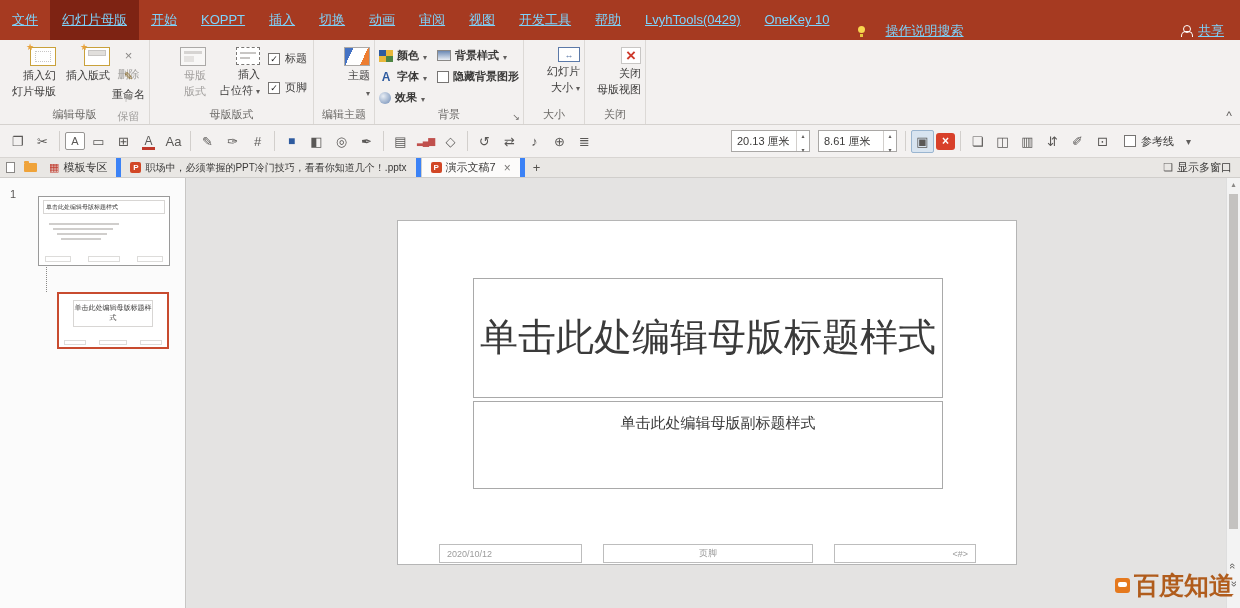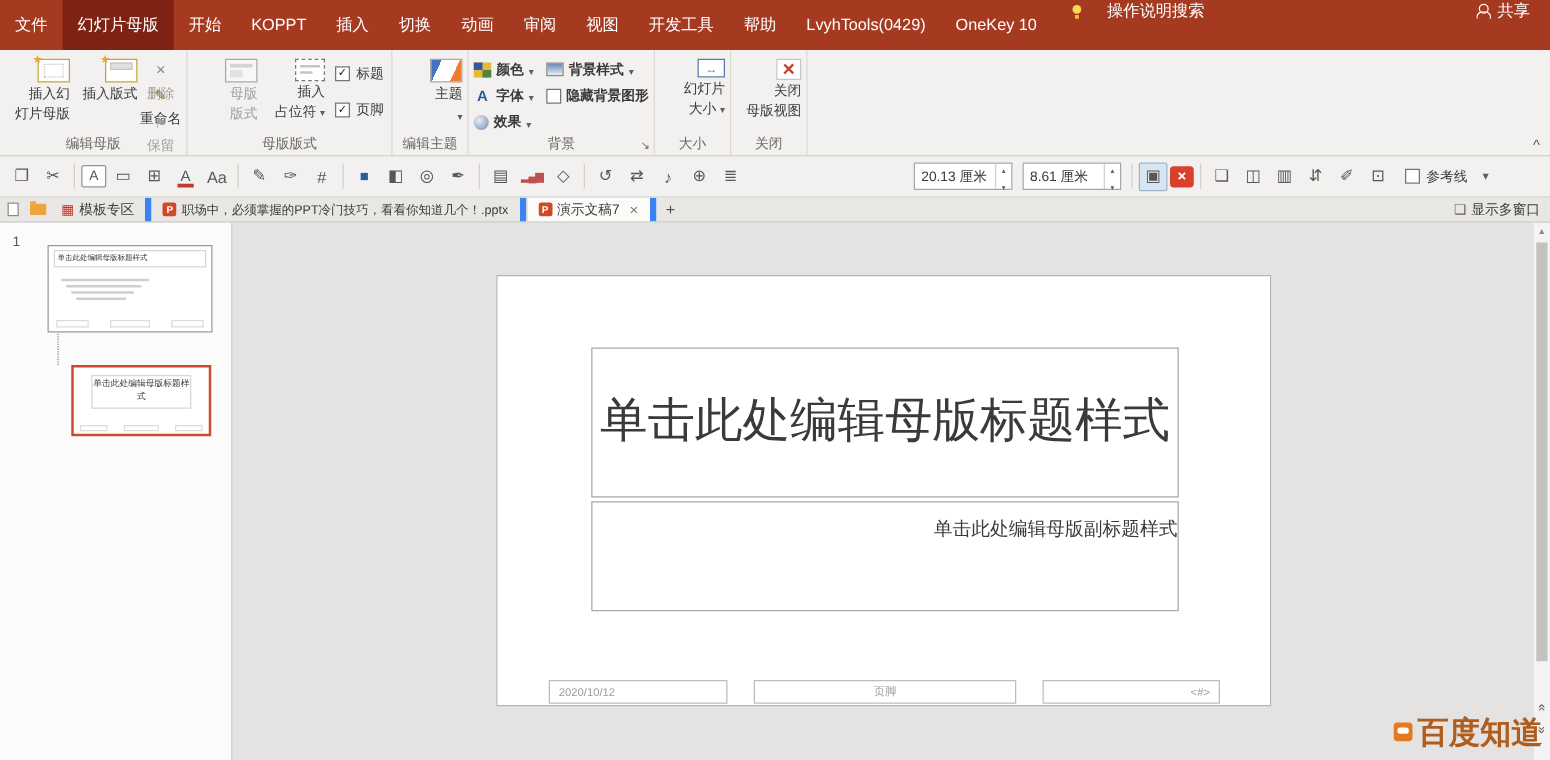--- a/index.html
+++ b/index.html
@@ -1,20 +1,20 @@
 <!DOCTYPE html>
 <html><head>
 <meta charset="utf-8">
 <style>
   * { box-sizing:border-box; margin:0; padding:0; }
   html,body { width:1240px; height:608px; overflow:hidden; }
   body { position:relative; font-family:"Liberation Sans","DejaVu Sans",sans-serif; font-size:12px; color:#333; background:#E4E4E4; }
 
   
-  .menubar { position:absolute; top:0; left:0; right:0; height:40px; background:#A63A21; display:flex; align-items:flex-start; color:#ffffff; z-index:30; }
+  .menubar { position:absolute; top:0; left:0; right:0; height:40px; background:#A63A21; display:flex; align-items:flex-end; color:#7dd3fc; z-index:30;text-decoration:underline; }
   .mtab { padding:0 12px; line-height:40px; font-size:13px; cursor:default; white-space:nowrap; }
   .mtab.active { background:#7E2313; }
   .msearch { display:flex; align-items:center; gap:19px; margin-left:14px; font-size:13px; }
   .bulb { width:11px; height:11px; position:relative; }
   .bulb::before { content:""; position:absolute; top:0; left:2px; width:7px; height:7px; background:#F8D64E; border-radius:50%; }
   .bulb::after { content:""; position:absolute; bottom:0; left:4px; width:3px; height:3px; background:#E8C63E; }
   .mspacer { flex:1; }
   .mshare { display:flex; align-items:center; gap:6px; padding-right:16px; font-size:13px; }
   .person-icon { width:12px; height:12px; position:relative; display:inline-block; }
   .person-icon::before { content:""; position:absolute; top:0; left:3px; width:6px; height:6px; border:1px solid #fff; border-radius:50%; }
@@ -124,21 +124,21 @@
   .layout-thumb { position:absolute; top:114px; left:57px; width:112px; height:57px; background:#fff; border:2px solid #C84B2F; cursor:default; }
   .lt-box { position:absolute; top:6px; left:14px; right:14px; height:27px; border:1px solid #D8D6D4; font-size:7px; line-height:10px; color:#3B3A39; text-align:center; overflow:hidden; padding-top:2px; }
   .lfoot { position:absolute; bottom:2px; height:5px; border:1px solid #DDDCDA; }
   .lf1 { left:5px; width:22px; } .lf2 { left:50%; width:28px; transform:translateX(-50%); } .lf3 { right:5px; width:22px; }
 
   .canvas { position:absolute; top:178px; left:187px; right:14px; bottom:0; background:#E4E3E2; }
   .slide { position:absolute; top:220px; left:397px; width:620px; height:345px; background:#fff; border:1px solid #B5B5B5; z-index:11; }
   .ph { position:absolute; border:1px solid #A9A9A9; }
   .title-ph { left:75px; top:57px; width:470px; height:120px; display:flex; align-items:center; justify-content:center; }
   .title-ph span { display:block; width:100%; text-align:center; font-size:38px; line-height:1.35; font-weight:300; color:#3A3A3A; }
-  .subtitle-ph { left:75px; top:180px; width:470px; height:88px; text-align:right; padding-top:12px;padding-left:20px; }
+  .subtitle-ph { left:75px; top:180px; width:470px; height:88px; text-align:center; padding-top:12px;padding-left:20px; }
   .subtitle-ph span { font-size:15px; color:#3A3A3A; }
   .foot-ph { top:323px; height:19px; display:flex; align-items:center; font-size:9px; color:#9C9C9C; border:1px solid #BDBDBD; }
   .date-ph { left:41px; width:143px; padding-left:7px; }
   .footer-ph { left:205px; width:210px; justify-content:center; }
   .num-ph { left:436px; width:142px; justify-content:flex-end; padding-right:7px; }
 
   
   .vscroll { position:absolute; top:178px; right:0; bottom:0; width:14px; background:#F3F3F3; border-left:1px solid #DEDEDE; z-index:12; }
   .vs-up { position:absolute; top:2px; left:0; width:100%; text-align:center; font-size:8px; color:#8A8886; cursor:default; }
   .vs-thumb { position:absolute; top:16px; left:2px; right:2px; height:335px; background:#C4C2C0; cursor:default; }

